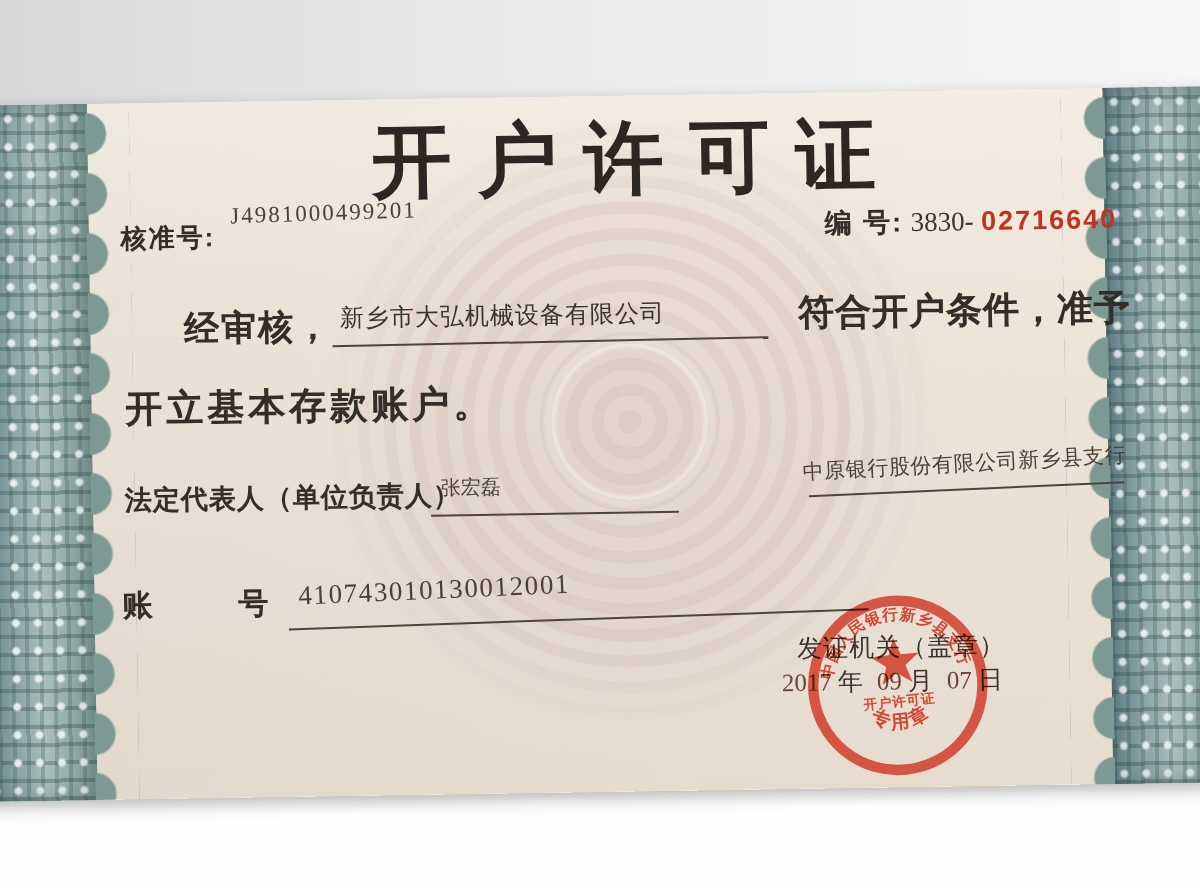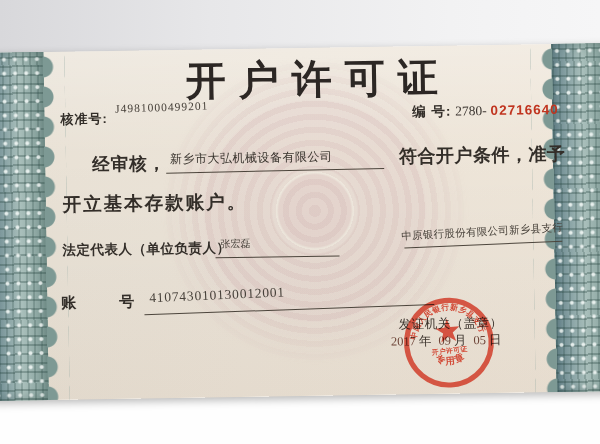--- a/index.html
+++ b/index.html
@@ -117,21 +117,21 @@
 
   <div class="content">
 
     <div class="title">开户许可证</div>
 
     <div class="approval-label field-label">核准号:</div>
     <div class="approval-value hand">J4981000499201</div>
 
     <div class="serial">
       <span class="serial-label field-label">编 号:</span>
-      <span class="serial-prefix">2780-</span>
+      <span class="serial-prefix">3830-</span>
       <span class="serial-number">02716640</span>
     </div>
 
     <div class="review-label field-label">经审核，</div>
     <div class="company-name">新乡市大弘机械设备有限公司</div>
     <div class="uline" style="left:177px;top:122px;width:218px;transform:rotate(-0.3deg);"></div>
     <div class="review-suffix field-label">符合开户条件，准予</div>
     <div class="review-line2 field-label">开立基本存款账户。</div>
 
     <div class="rep-label field-label">法定代表人（单位负责人）</div>
@@ -141,21 +141,21 @@
     <div class="bank-name hand">中原银行股份有限公司新乡县支行</div>
     <div class="uline" style="left:414px;top:199px;width:158px;transform:rotate(-1.6deg);"></div>
 
     <div class="account-label field-label">账　号</div>
     <div class="account-value hand">410743010130012001</div>
     <div class="uline" style="left:153px;top:261px;width:290px;transform:rotate(-1.1deg);"></div>
 
     <div class="issuer-label">发证机关（盖章）</div>
 
     <div class="date-row">
-      <span class="num">2017</span><span class="unit">年</span><span class="num">09</span><span class="unit">月</span><span class="num">05</span><span class="unit">日</span>
+      <span class="num">2017</span><span class="unit">年</span><span class="num">09</span><span class="unit">月</span><span class="num">07</span><span class="unit">日</span>
     </div>
 
     <div class="stamp">
       <svg width="94" height="94" viewBox="0 0 100 100">
         <defs>
           <path id="arcTop" d="M 15,50 A 35,35 0 0 1 85,50"></path>
           <path id="arcBottom" d="M 26,58 A 27,27 0 0 0 74,58"></path>
         </defs>
         <circle cx="50" cy="50" r="45" fill="none" stroke="#d03a26" stroke-width="5.5" opacity="0.9"></circle>
         <polygon transform="translate(50,38) scale(0.9)" points="0,-15 3.53,-4.85 14.27,-4.64 5.71,1.85 8.82,12.14 0,6 -8.82,12.14 -5.71,1.85 -14.27,-4.64 -3.53,-4.85" fill="#d03a26" opacity="0.92"></polygon>

